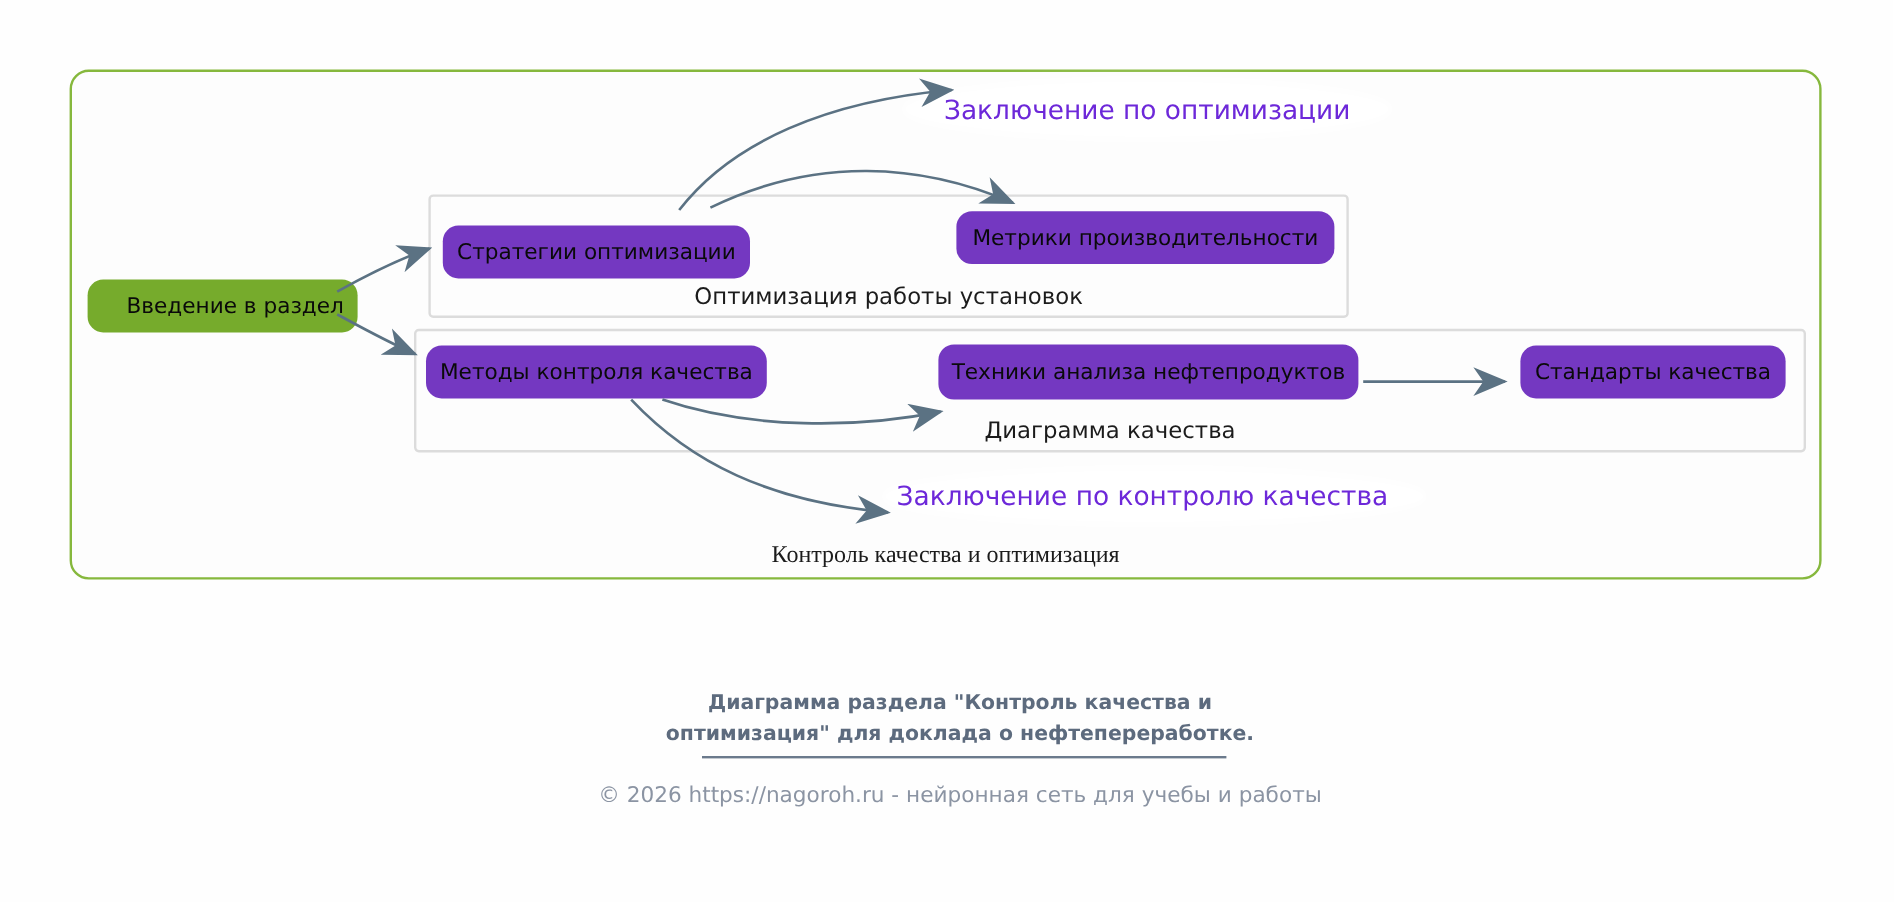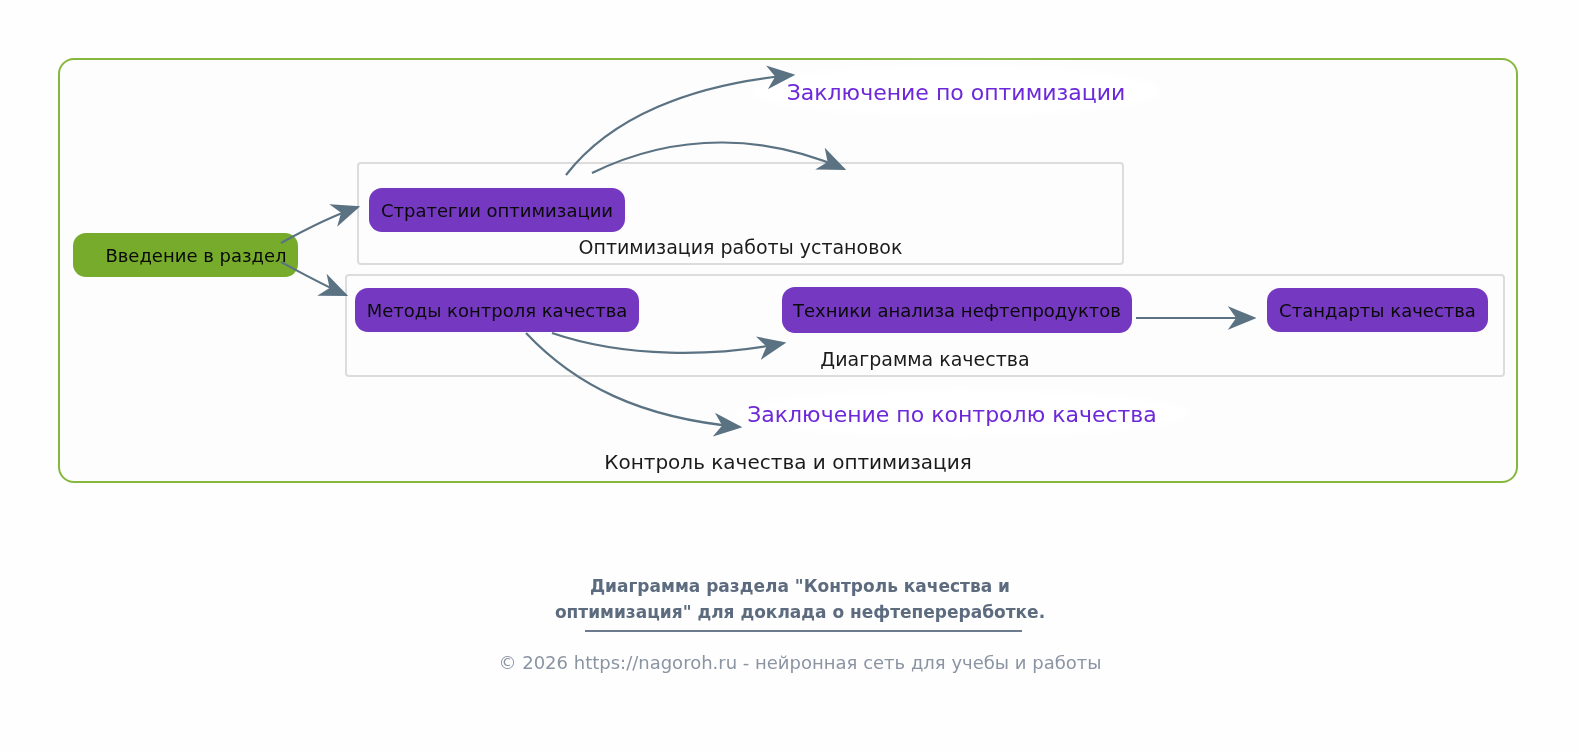--- a/index.html
+++ b/index.html
@@ -35,20 +35,21 @@
     color: #1b1b1b;
     white-space: nowrap;
   }
   .outer-label {
     position: absolute;
     left: 0; right: 0; bottom: 7px;
     text-align: center;
     font-size: 20px;
     color: #1b1b1b;
     white-space: nowrap;
+    font-family: Liberation Serif, serif;
   }
   .node {
     position: absolute;
     display: flex;
     align-items: center;
     justify-content: center;
     border-radius: 13px;
     font-size: 18px;
     color: #0a0a0a;
     white-space: nowrap;
@@ -133,20 +134,21 @@
     <div class="box-label">Диаграмма качества</div>
   </div>
 
   <div class="ellipse e1"></div>
   <div class="ellipse e2"></div>
 
   <div class="node green node-root">Введение в раздел</div>
 
   <div class="node purple node-strategii">Стратегии оптимизации</div>
 
+  <div class="node purple node-metriki">Метрики производительности</div>
 
   <div class="node purple node-metody">Методы контроля качества</div>
 
   <div class="node purple node-tekhniki">Техники анализа нефтепродуктов</div>
 
   <div class="node purple node-standarty">Стандарты качества</div>
 
   <div class="float-label f1">Заключение по оптимизации</div>
 
   <div class="float-label f2">Заключение по контролю качества</div>

